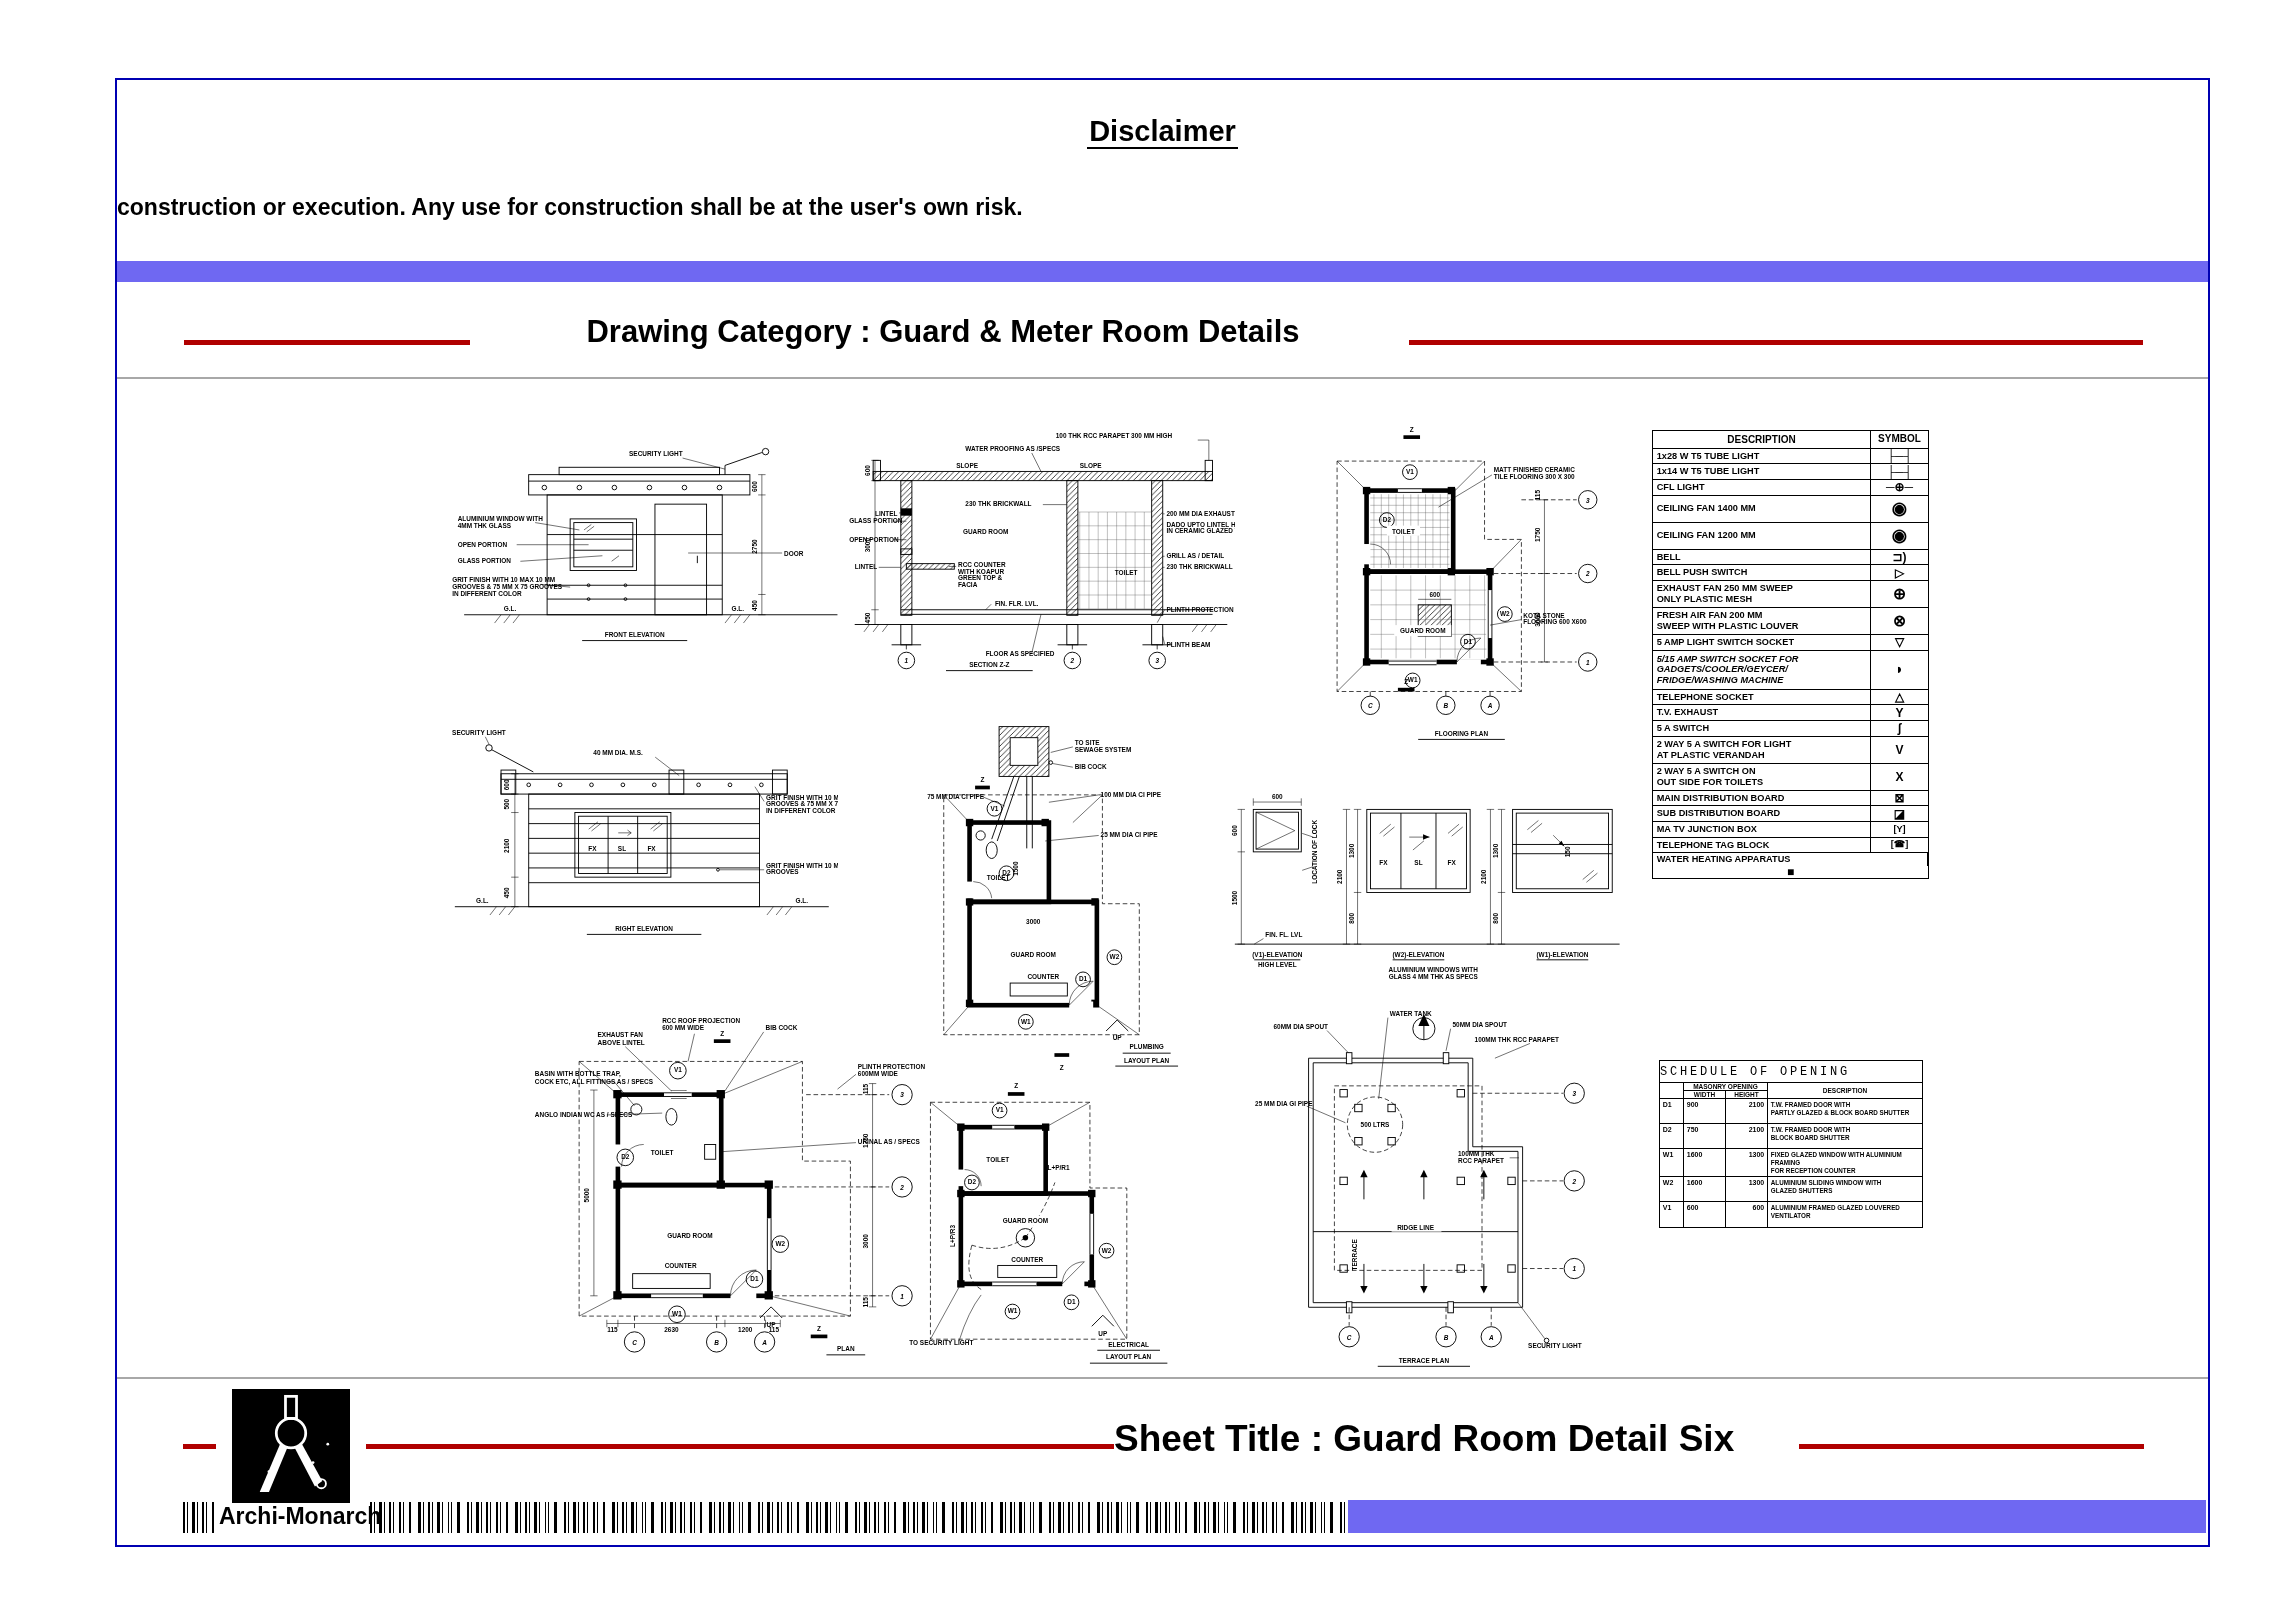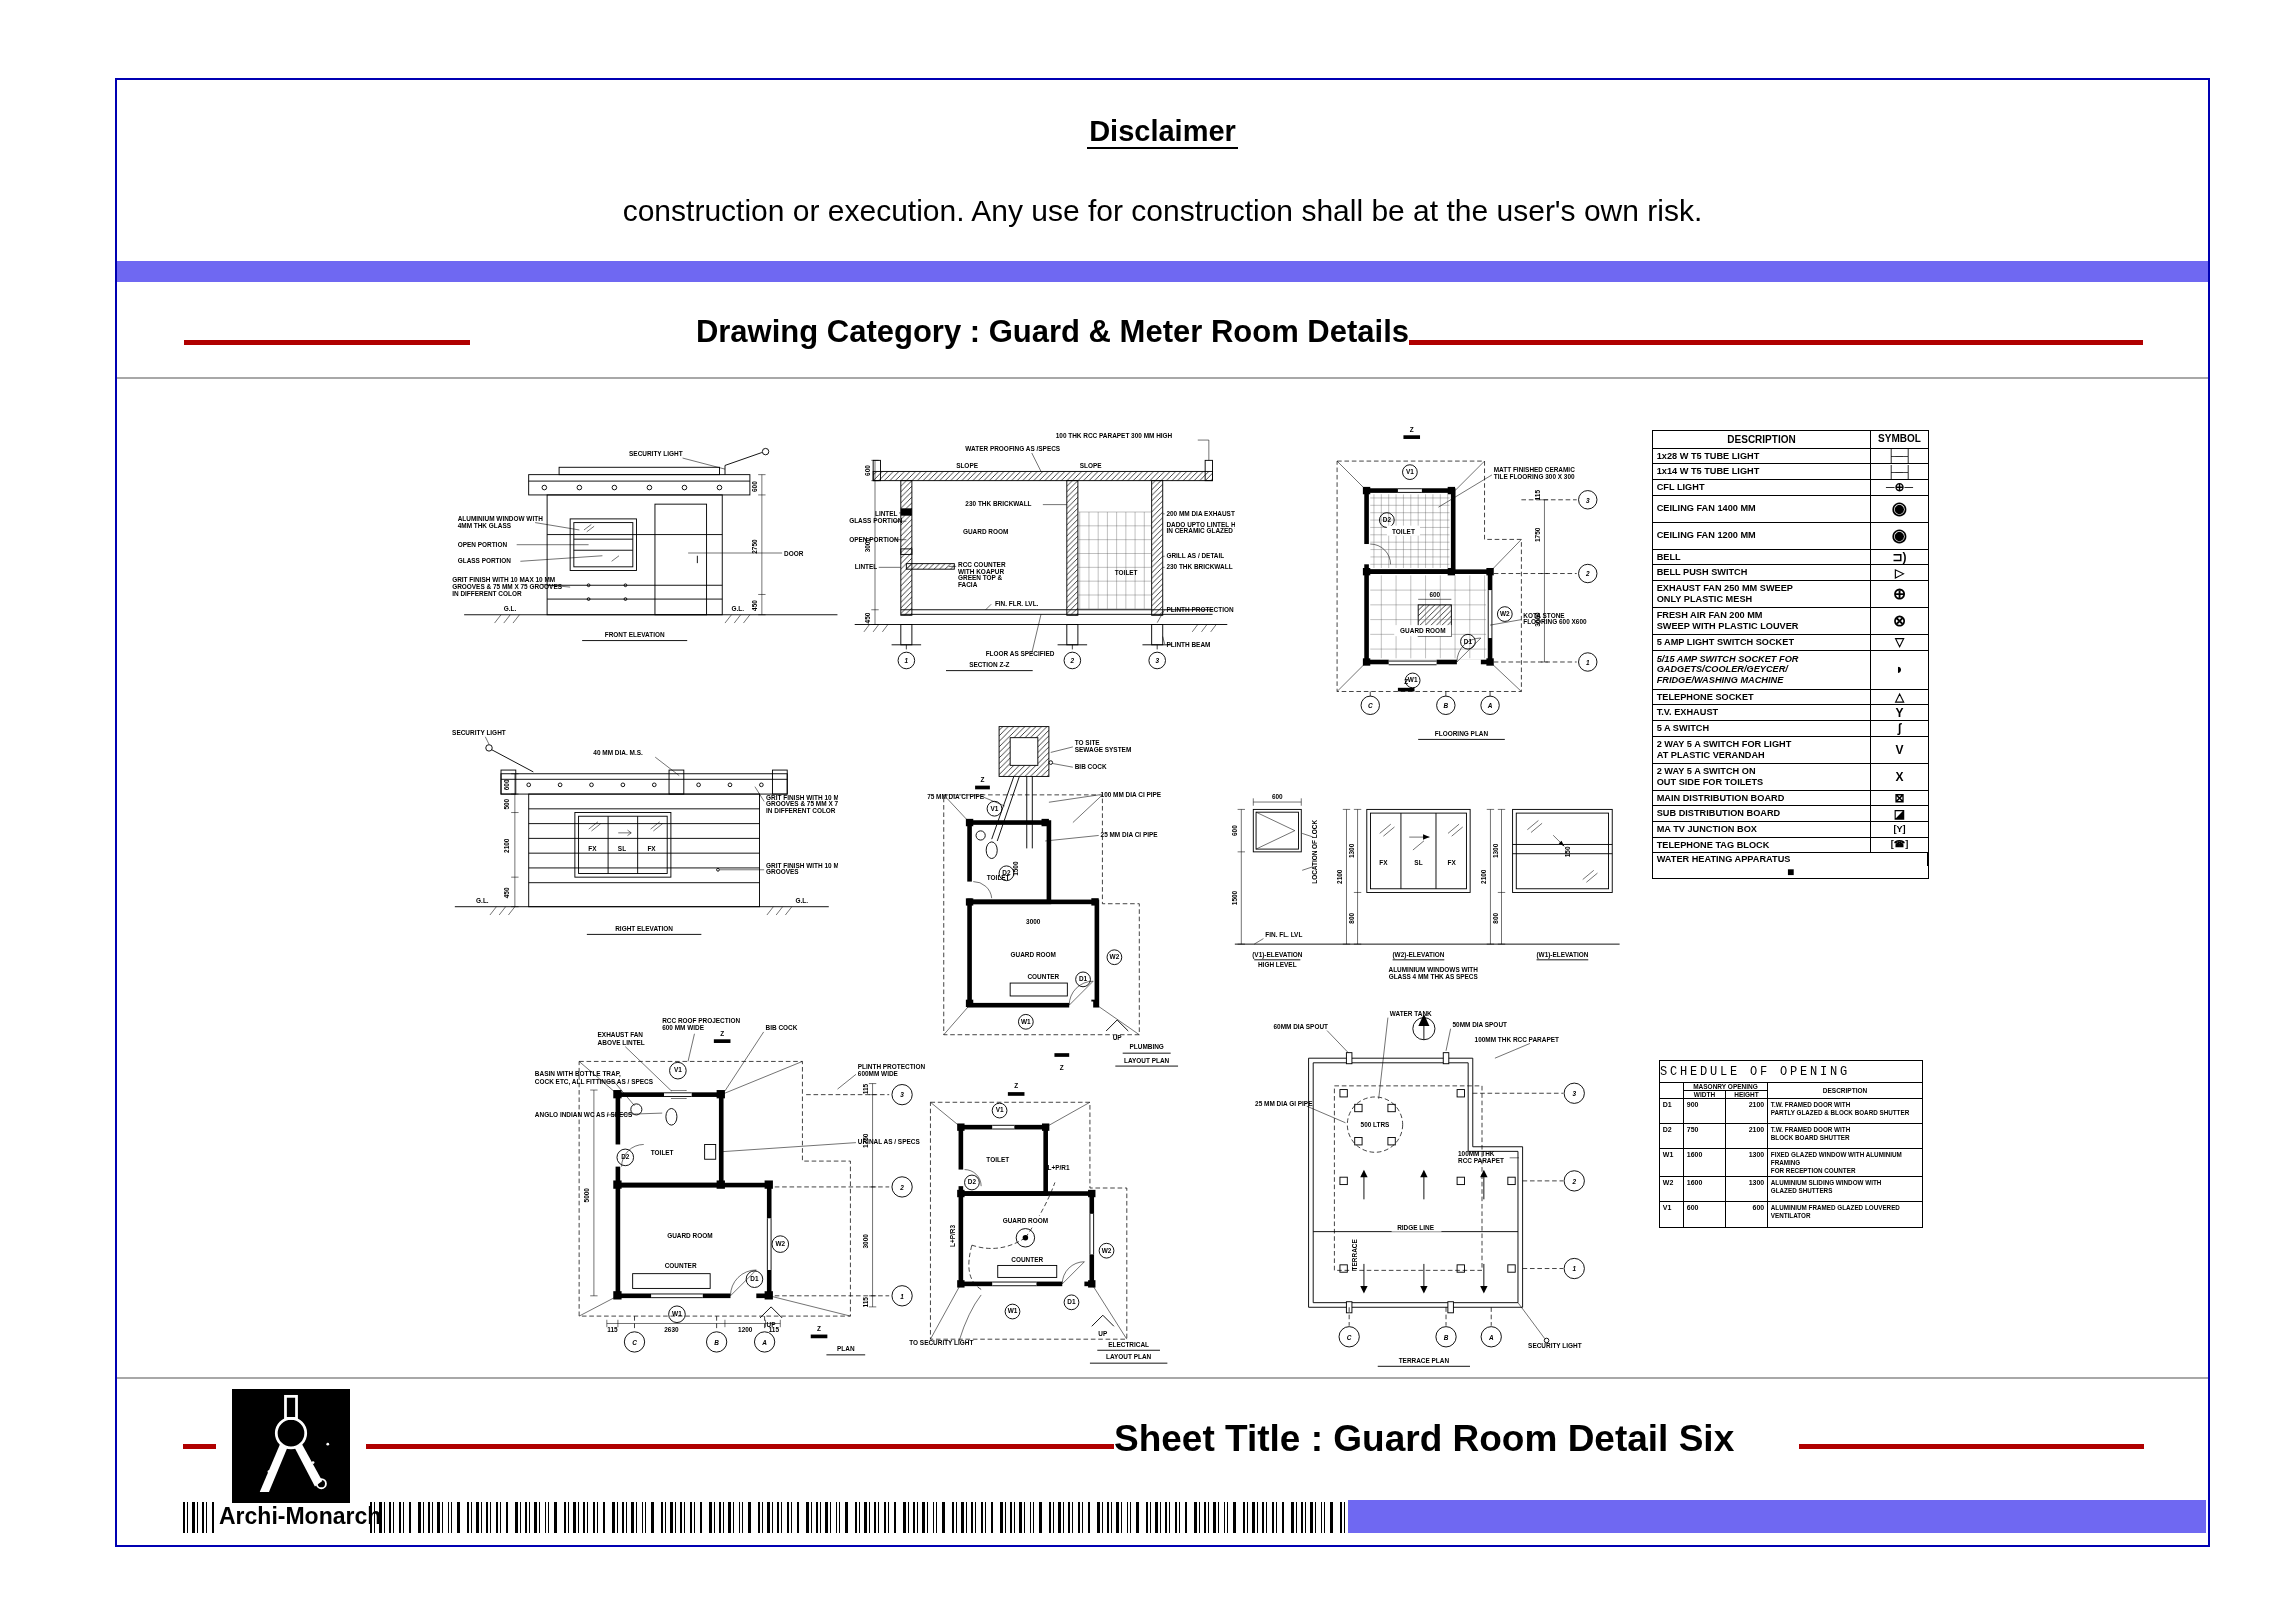--- a/index.html
+++ b/index.html
@@ -3,23 +3,23 @@
 <meta charset="utf-8">
 <style>
   * { margin:0; padding:0; box-sizing:border-box; }
   body { background:#fff; font-family:"Liberation Sans", sans-serif; }
   .page { position:relative; width:2290px; height:1619px; background:#fff; overflow:hidden; }
   .sheet { position:absolute; left:115px; top:78px; width:2095px; height:1469px; border:2.8px solid #0000b2; background:#fff; }
   
   .disc-title { position:absolute; top:35px; left:0; width:100%; text-align:center; font-size:29px; font-weight:bold; }
   .disc-title span { border-bottom:2.8px solid #000; padding:0 1.8px; }
   .disc-line1 { position:absolute; top:78px; left:0; width:100%; text-align:center; font-size:29px; font-weight:bold; }
-  .disc-line2 { position:absolute; top:114px; left:0; width:100%; text-align:center; font-size:30px; font-weight:normal; }
+  .disc-line2 { position:absolute; top:114px; left:0; width:100%; text-align:left; font-size:23px; font-weight:bold; }
   .bluebar-top { position:absolute; top:181px; left:0; width:100%; height:21px; background:#6f68f2; }
-  .cat-title { position:absolute; top:234px; left:360px; width:932px; text-align:right; font-size:31px; font-weight:bold; }
+  .cat-title { position:absolute; top:234px; left:360px; width:932px; text-align:center; font-size:31px; font-weight:bold; }
   .redline { position:absolute; height:4.6px; background:#b00000; }
   .grayline { position:absolute; left:0; width:100%; height:1.8px; background:#a8a8a8; }
   
   .dw { position:absolute; }
   .sheet svg text { font-family:"Liberation Sans",sans-serif; font-weight:bold; font-size:7px; fill:#000; stroke:none; }
   svg .t55{font-size:5.5px} svg .t6{font-size:6px} svg .t65{font-size:6.5px} svg .t75{font-size:7.5px}
   svg .t8{font-size:8px} svg .t9{font-size:9px} svg .t10{font-size:10px} svg .t11{font-size:11px}
   svg .mid{text-anchor:middle} svg .it{font-style:italic}
   svg .ln{stroke:#000;fill:none;stroke-width:1}
   svg .tn{stroke:#000;fill:none;stroke-width:.6}

